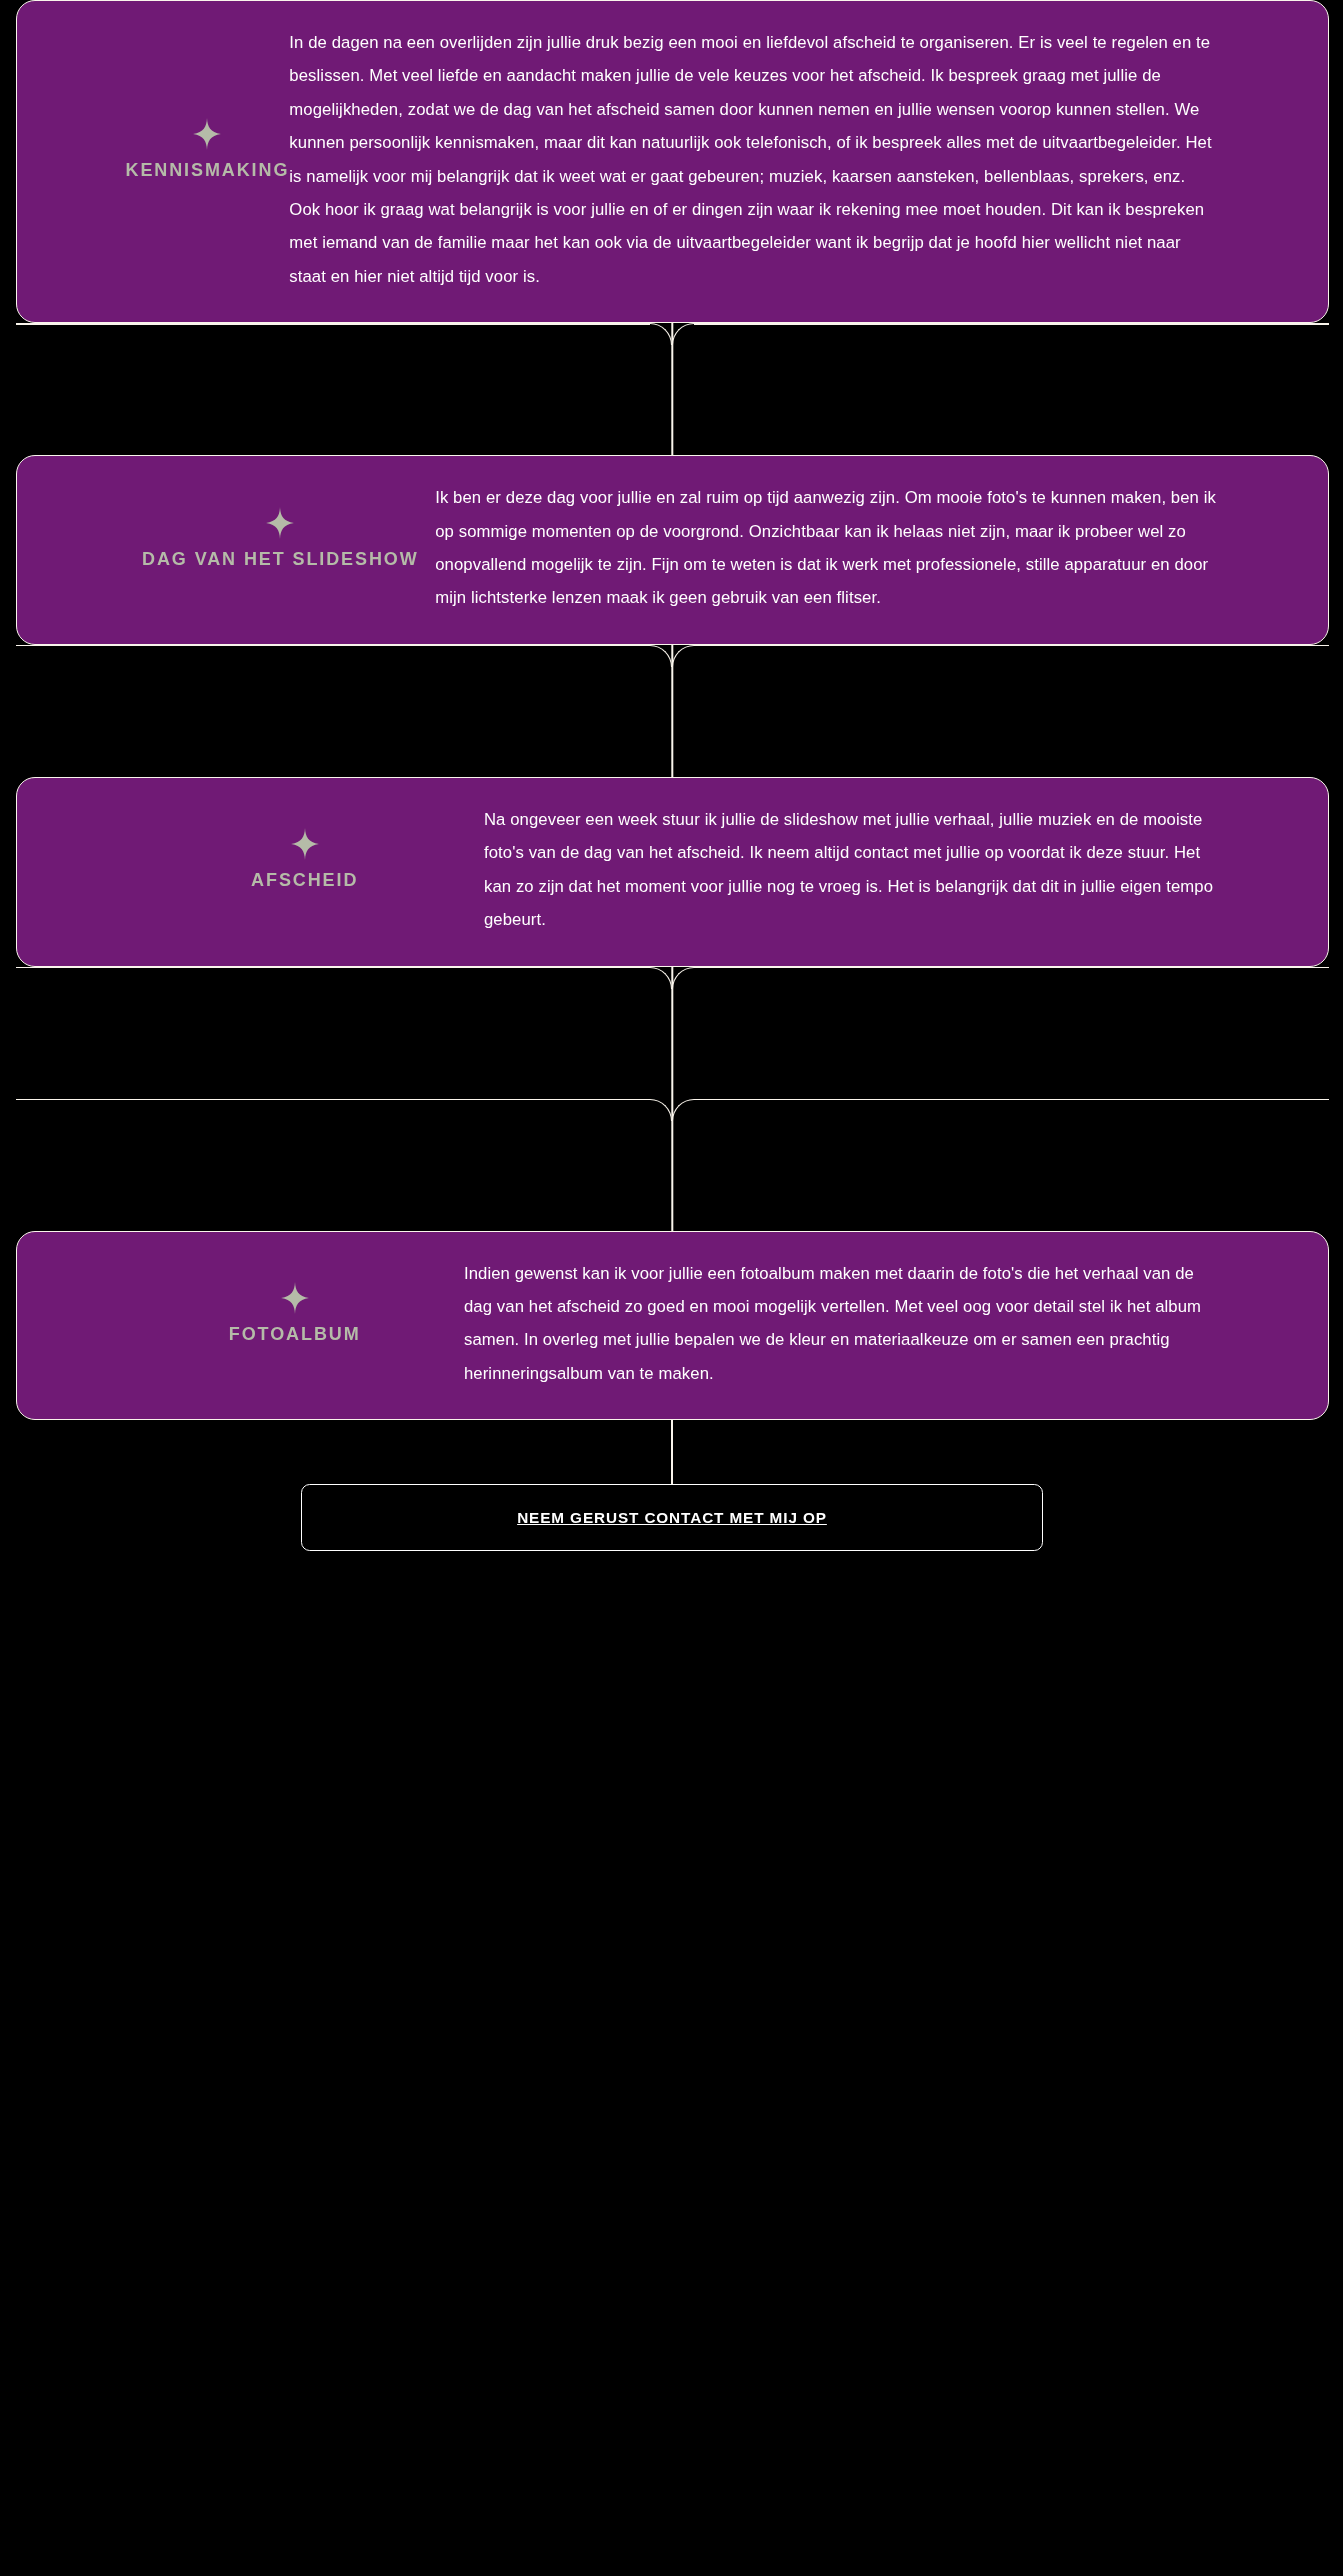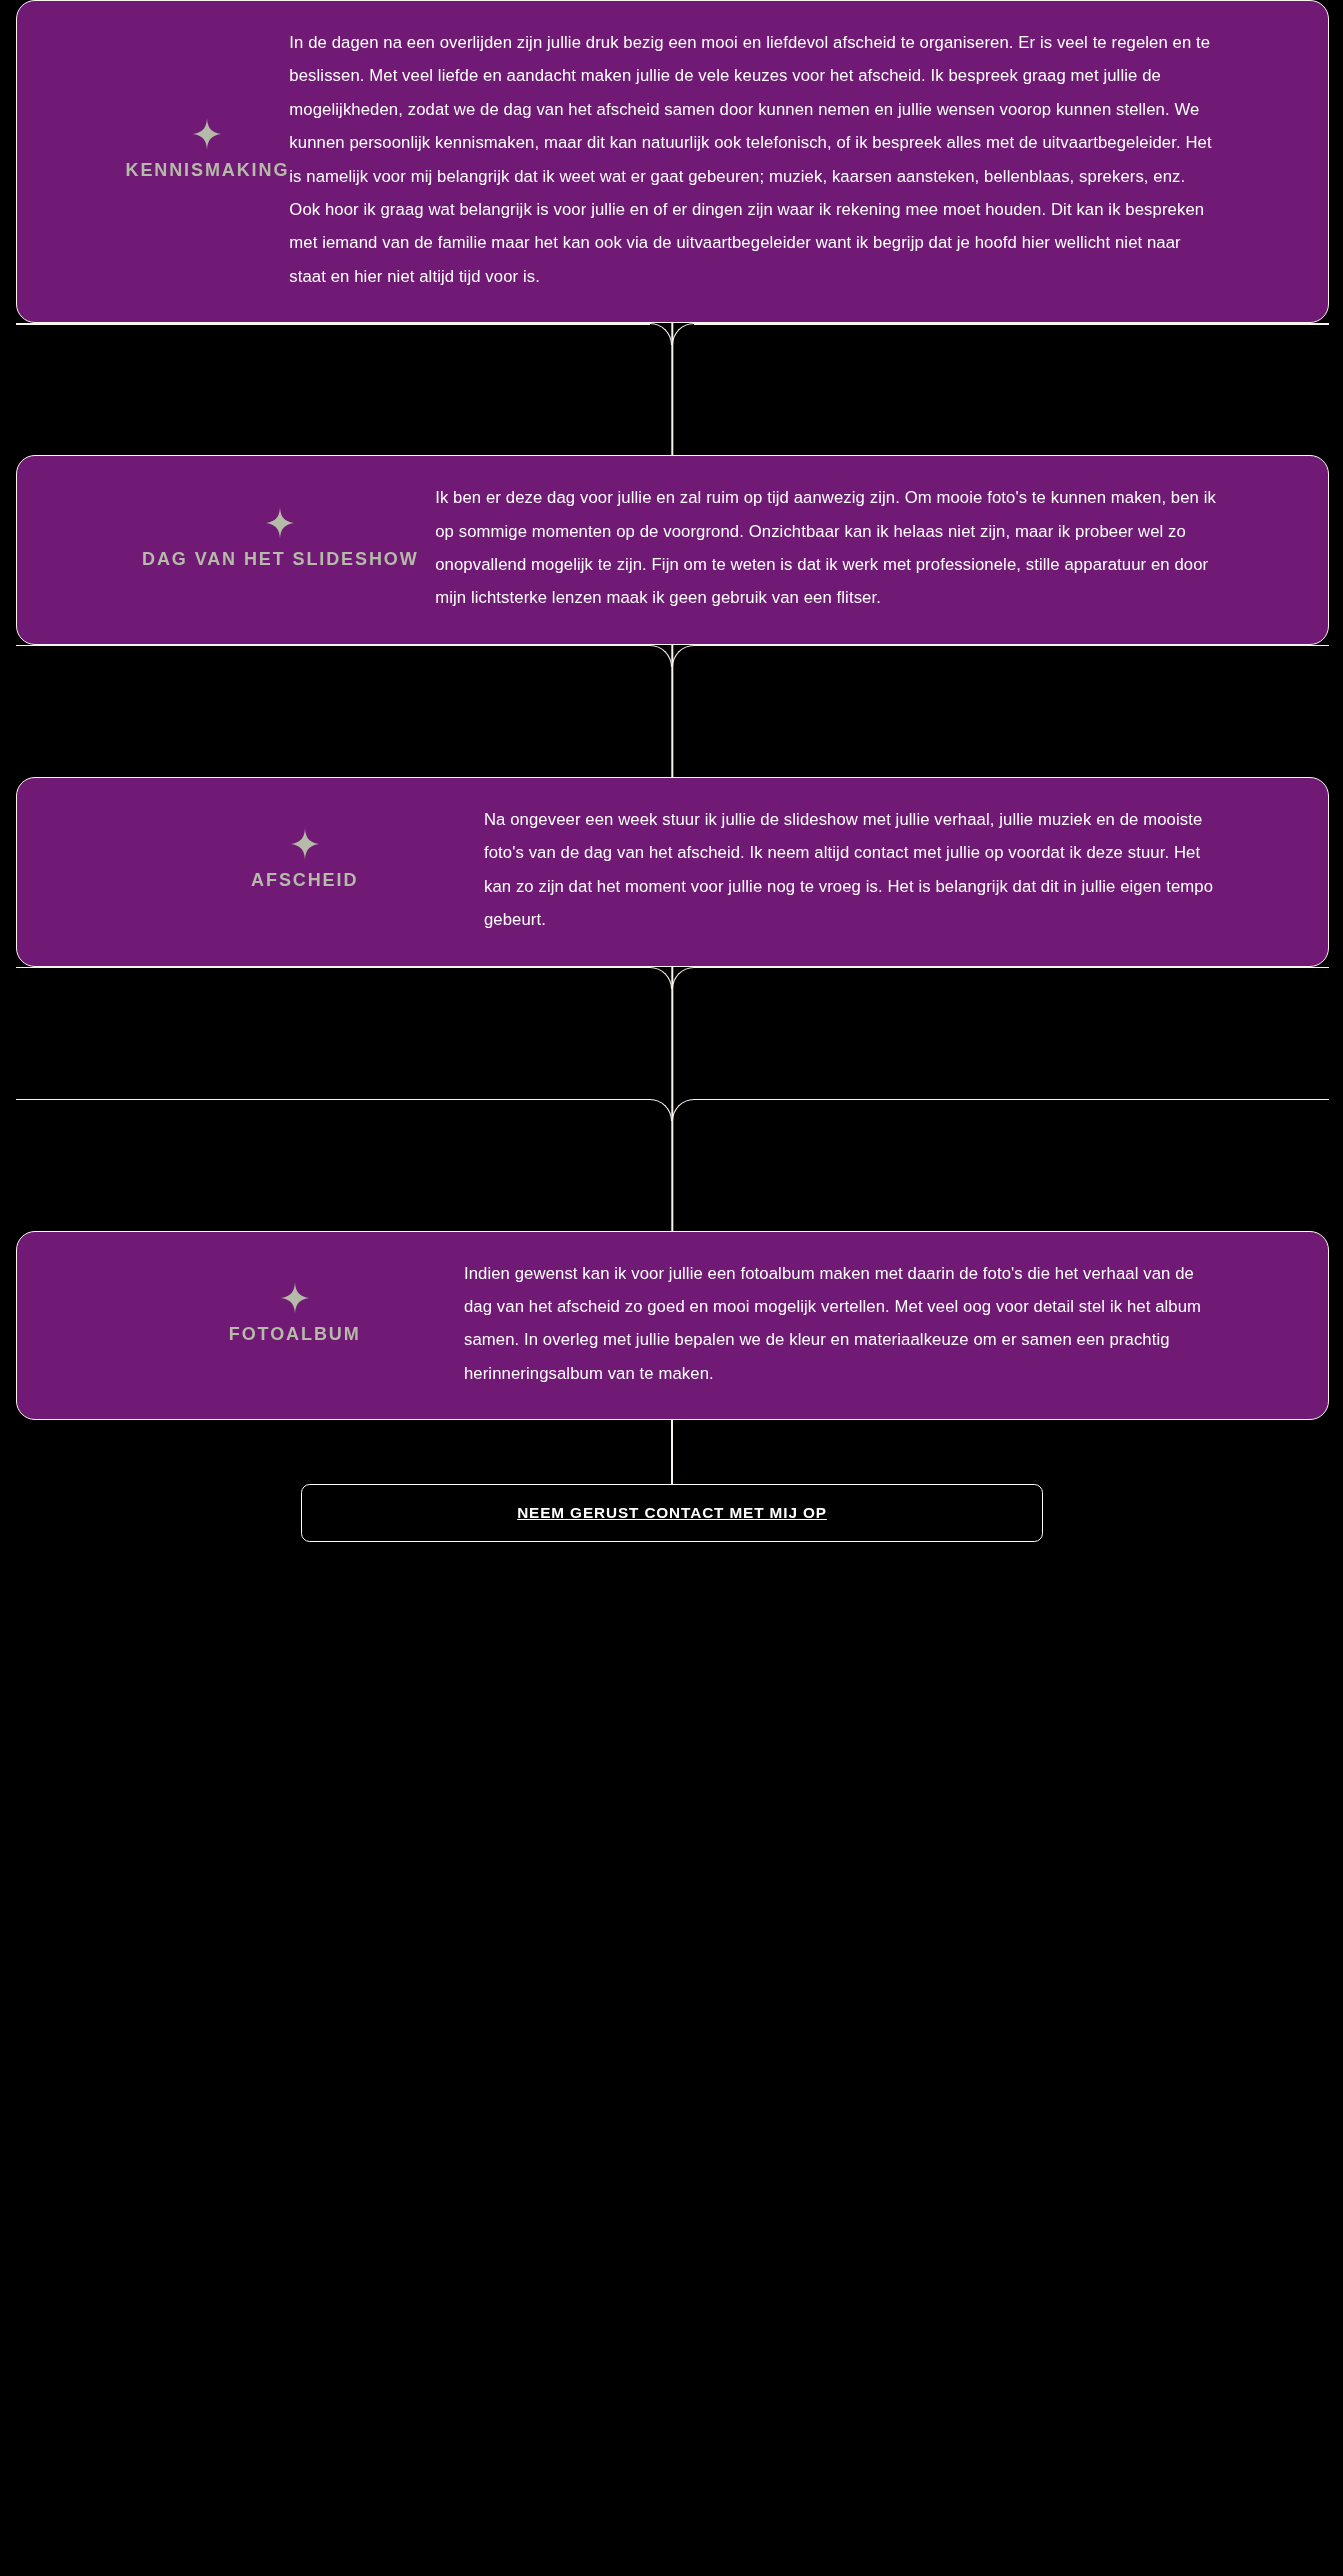--- a/index.html
+++ b/index.html
@@ -119,21 +119,21 @@
   .cta-wrap {
     width:1313px;
     display:flex;
     justify-content:center;
     position:relative;
     z-index:2;
     padding-bottom:14.6px;
   }
   .cta-button {
     width:742px;
-    height:58px;
+    height:67px;
     border:1.5px solid #ffffff;
     border-radius:8.7px;
     background:#000000;
     color:#ffffff;
     font-size:15.3px;
     font-weight:700;
     letter-spacing:0.9px;
     display:flex;
     align-items:center;
     justify-content:center;

